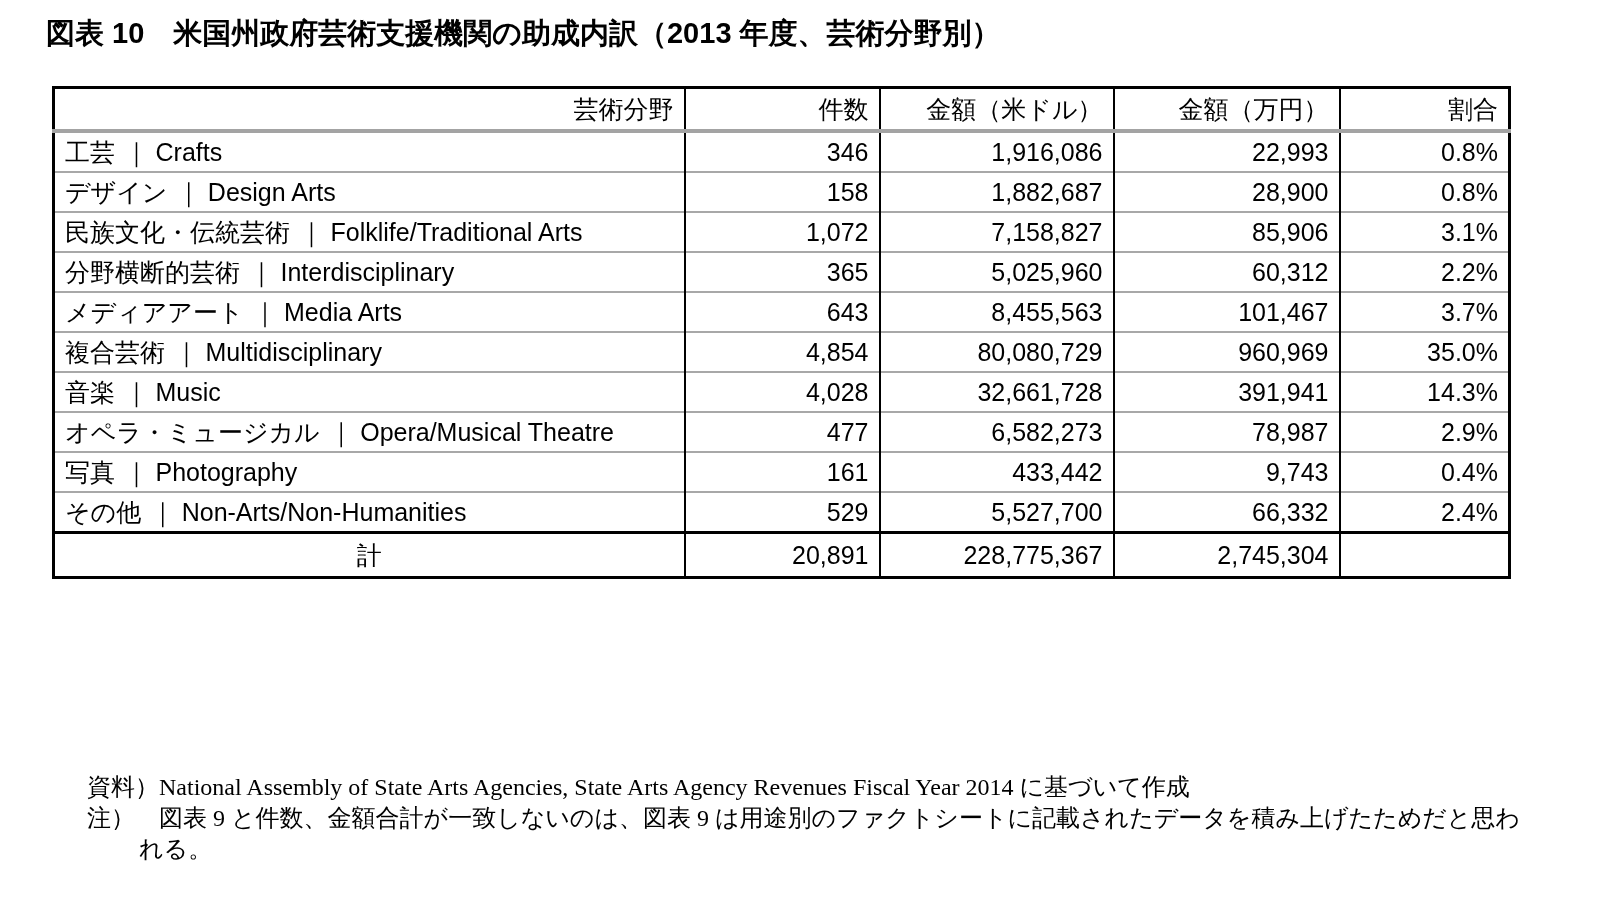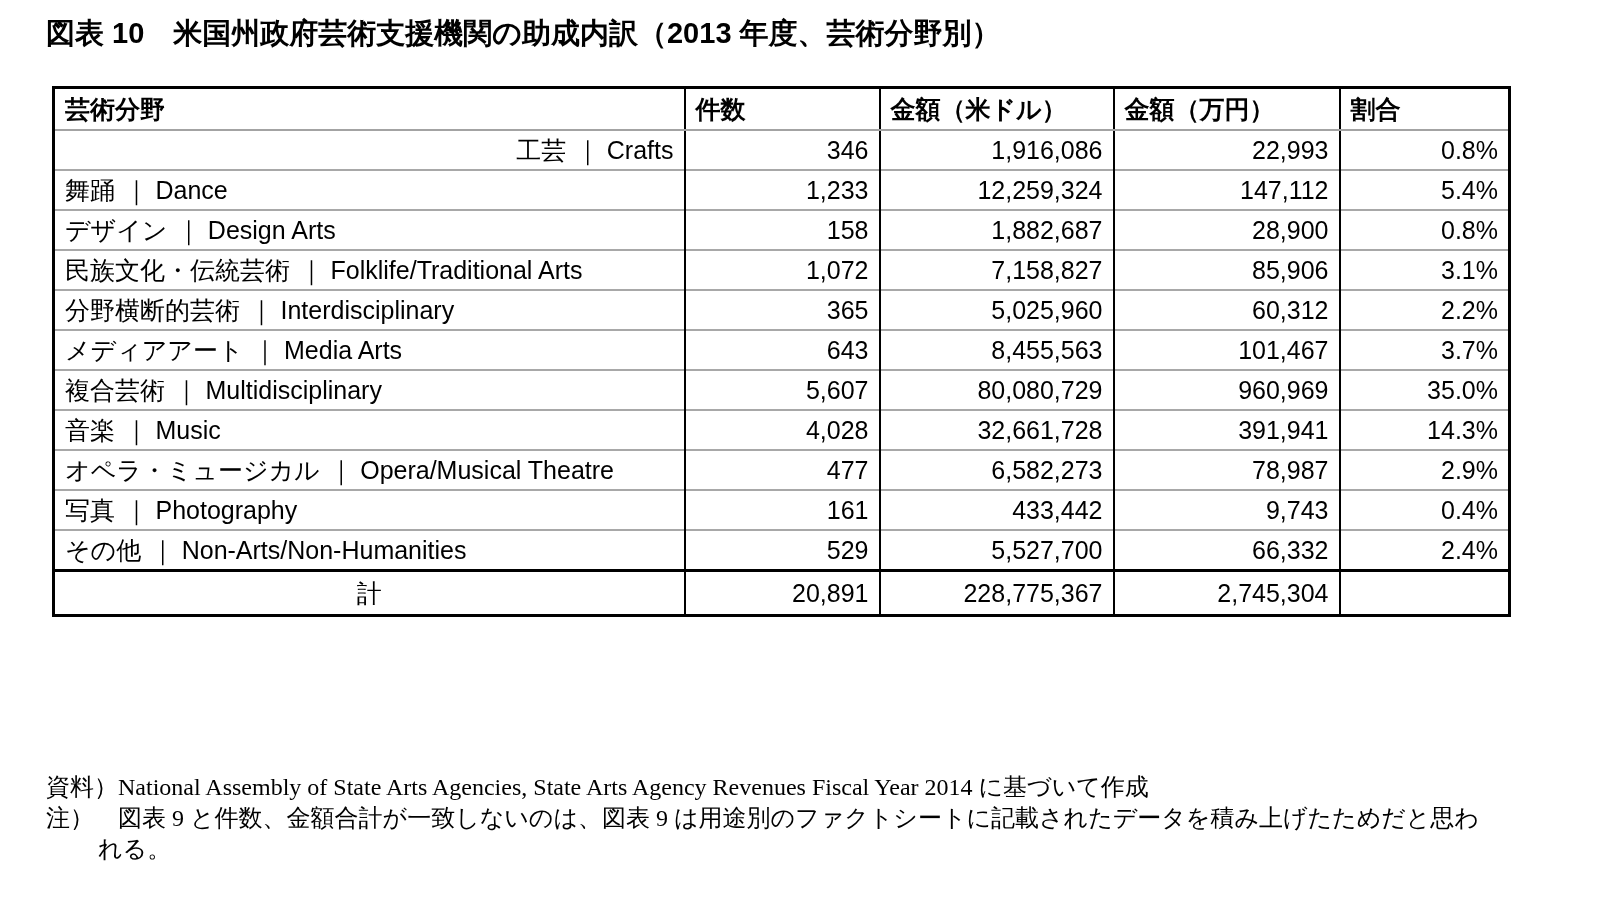--- a/index.html
+++ b/index.html
@@ -59,31 +59,30 @@
     border-right: 2px solid #000000;
     padding: 0 10px;
     font-size: 25px;
     line-height: 1.0;
     height: 38px;
     vertical-align: middle;
     font-weight: 400;
     background: #ffffff;
   }
   table.grants thead th {
-    text-align: left;
-    border-bottom: 2px solid #a3a3a3;
+    text-align: right;
+    border-bottom: 4px solid #a3a3a3;
     height: 40px;
-    font-weight: 700;
+    font-weight: 400;
   }
   table.grants tbody tr.data-row td {
     border-top: 2px solid #a8a8a8;
   }
   table.grants tbody tr.data-row:first-child td {
     border-top: none;
-    text-align: right;
   }
   td.field-cell {
     text-align: left;
     white-space: nowrap;
     padding-left: 8px;
   }
   td.num-cell {
     text-align: right;
     padding-right: 14px;
     white-space: nowrap;
@@ -106,20 +105,21 @@
     position: absolute;
     left: 46px;
     top: 772px;
     width: 1545px;
     font-family: "Liberation Serif", "DejaVu Serif", serif;
     font-size: 24px;
     line-height: 1.30;
   }
   .note-line {
     white-space: nowrap;
+    margin-left: 41px;
   }
   .note-indent {
     padding-left: 52px;
   }
 </style>
 </head>
 <body>
 
 <div id="page">
 
@@ -145,27 +145,20 @@
       </thead>
       <tbody id="table-body">
           <tr class="data-row">
             <td class="field-cell"><span>工芸</span><span class="sep">｜</span><span>Crafts</span></td>
             <td class="num-cell">346</td>
             <td class="num-cell">1,916,086</td>
             <td class="num-cell">22,993</td>
             <td class="num-cell">0.8%</td>
           </tr>
           <tr class="data-row">
-            <td class="field-cell"><span>舞踊</span><span class="sep">｜</span><span>Dance</span></td>
-            <td class="num-cell">1,233</td>
-            <td class="num-cell">12,259,324</td>
-            <td class="num-cell">147,112</td>
-            <td class="num-cell">5.4%</td>
-          </tr>
-          <tr class="data-row">
             <td class="field-cell"><span>デザイン</span><span class="sep">｜</span><span>Design Arts</span></td>
             <td class="num-cell">158</td>
             <td class="num-cell">1,882,687</td>
             <td class="num-cell">28,900</td>
             <td class="num-cell">0.8%</td>
           </tr>
           <tr class="data-row">
             <td class="field-cell"><span>民族文化・伝統芸術</span><span class="sep">｜</span><span>Folklife/Traditional Arts</span></td>
             <td class="num-cell">1,072</td>
             <td class="num-cell">7,158,827</td>
@@ -181,21 +174,21 @@
           </tr>
           <tr class="data-row">
             <td class="field-cell"><span>メディアアート</span><span class="sep">｜</span><span>Media Arts</span></td>
             <td class="num-cell">643</td>
             <td class="num-cell">8,455,563</td>
             <td class="num-cell">101,467</td>
             <td class="num-cell">3.7%</td>
           </tr>
           <tr class="data-row">
             <td class="field-cell"><span>複合芸術</span><span class="sep">｜</span><span>Multidisciplinary</span></td>
-            <td class="num-cell">5,607</td>
+            <td class="num-cell">4,854</td>
             <td class="num-cell">80,080,729</td>
             <td class="num-cell">960,969</td>
             <td class="num-cell">35.0%</td>
           </tr>
           <tr class="data-row">
             <td class="field-cell"><span>音楽</span><span class="sep">｜</span><span>Music</span></td>
             <td class="num-cell">4,028</td>
             <td class="num-cell">32,661,728</td>
             <td class="num-cell">391,941</td>
             <td class="num-cell">14.3%</td>

